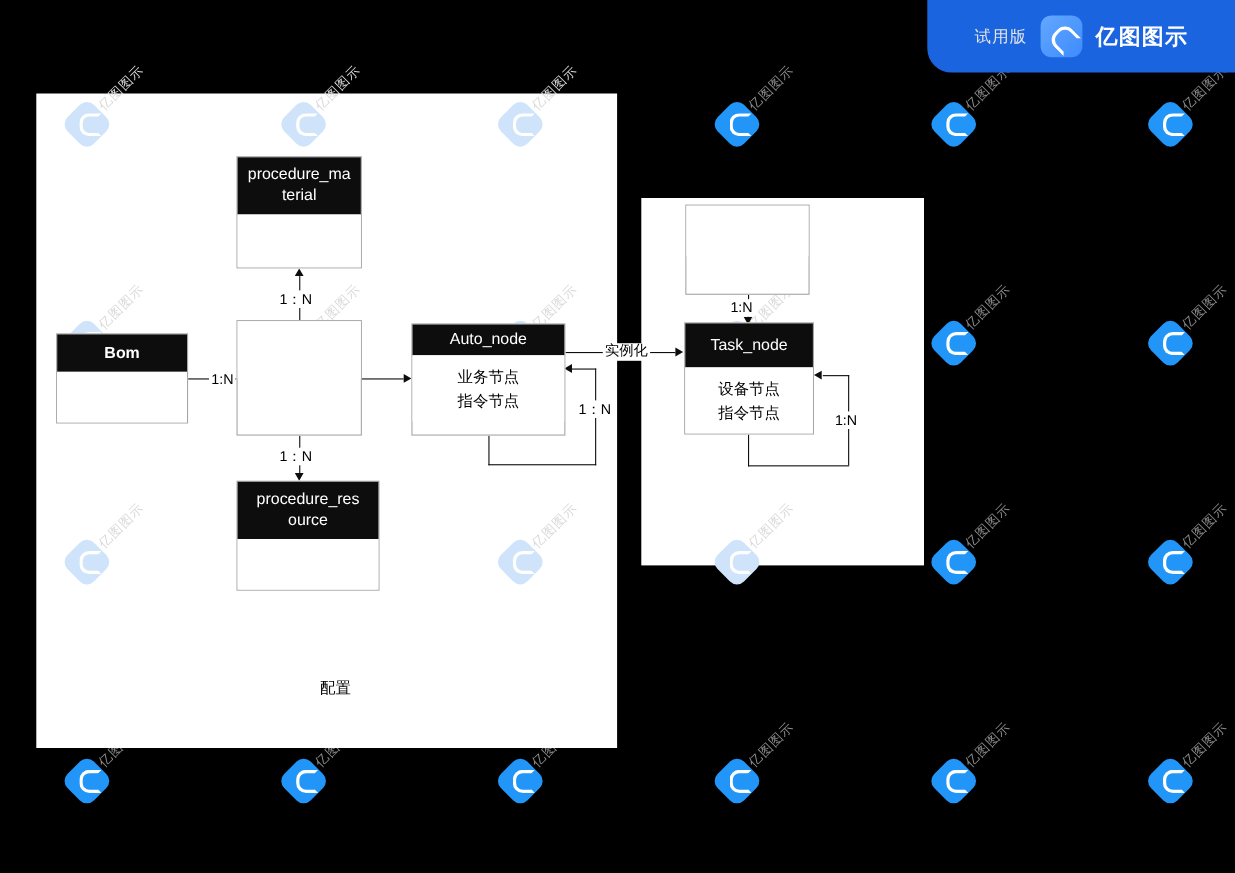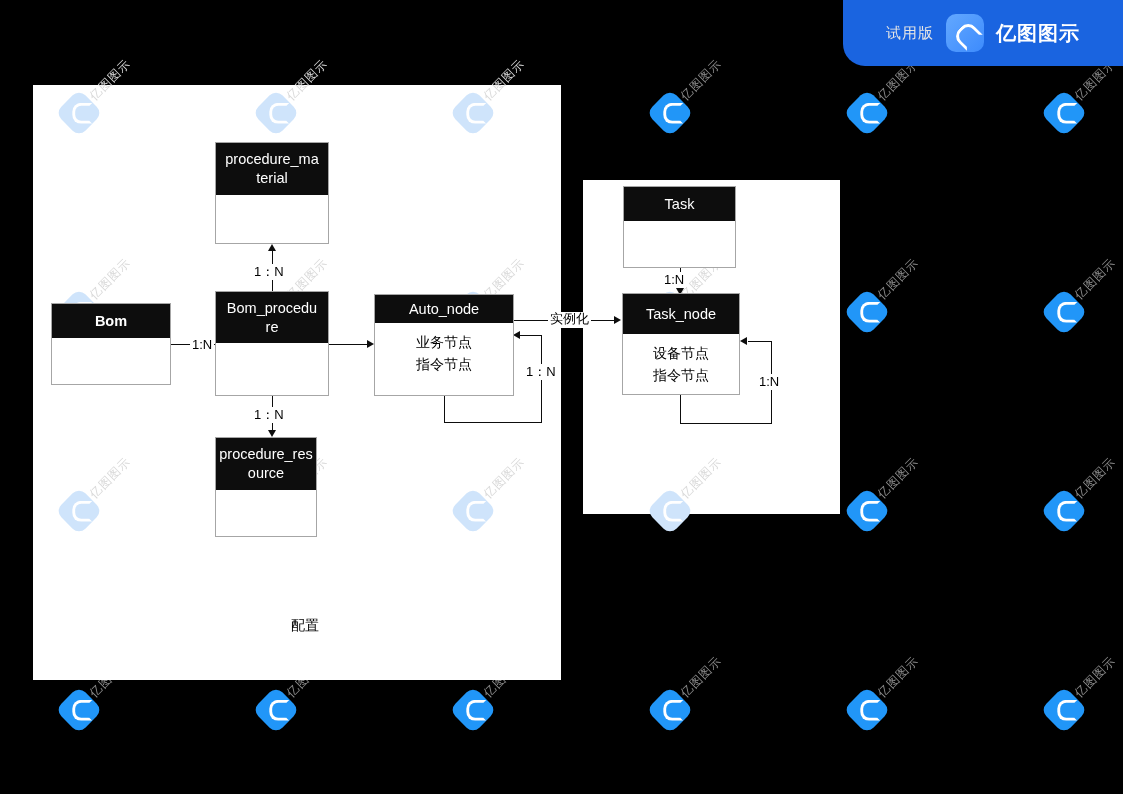--- a/index.html
+++ b/index.html
@@ -112,21 +112,21 @@
   #ent-procedure-material .ent-body   { height: 48px; }
 
   #ent-bom { left: 51px; top: 303px; width: 120px; height: 82px; }
   #ent-bom .ent-header { height: 34px; font-weight: bold; }
   #ent-bom .ent-body   { height: 46px; }
 
   #ent-bom-procedure { left: 215px; top: 291px; width: 114px; height: 105px; }
   #ent-bom-procedure .ent-header { height: 51px; }
   #ent-bom-procedure .ent-body   { height: 52px; }
 
-  #ent-procedure-resource { left: 215px; top: 437px; width: 102px; height: 100px; }
+  #ent-procedure-resource { left: 215px; top: 437px; width: 130px; height: 100px; }
   #ent-procedure-resource .ent-header { height: 52px; }
   #ent-procedure-resource .ent-body   { height: 46px; }
 
   #ent-auto-node { left: 374px; top: 294px; width: 140px; height: 102px; }
   #ent-auto-node .ent-header { height: 24px; }
   #ent-auto-node .ent-body   { height: 60px; }
 
   #ent-task { left: 623px; top: 186px; width: 113px; height: 82px; }
   #ent-task .ent-header { height: 34px; }
   #ent-task .ent-body   { height: 46px; }
@@ -368,39 +368,36 @@
 terial</div>
   <div class="ent-body"></div>
 </div>
 
 <div class="entity" id="ent-bom">
   <div class="ent-header">Bom</div>
   <div class="ent-body"></div>
 </div>
 
 <div class="entity" id="ent-bom-procedure">
-  <div class="ent-header">Bom_procedu
-re</div>
   <div class="ent-body"></div>
 </div>
 
 <div class="entity" id="ent-procedure-resource">
   <div class="ent-header">procedure_res
 ource</div>
   <div class="ent-body"></div>
 </div>
 
 <div class="entity" id="ent-auto-node">
   <div class="ent-header">Auto_node</div>
   <div class="ent-body">业务节点
 指令节点</div>
 </div>
 
 <div class="entity" id="ent-task">
-  <div class="ent-header">Task</div>
   <div class="ent-body"></div>
 </div>
 
 <div class="entity" id="ent-task-node">
   <div class="ent-header">Task_node</div>
   <div class="ent-body">设备节点
 指令节点</div>
 </div>
 
 <div class="free-label" style="left:255px; top:617px;margin-left:36px;">配置</div>

